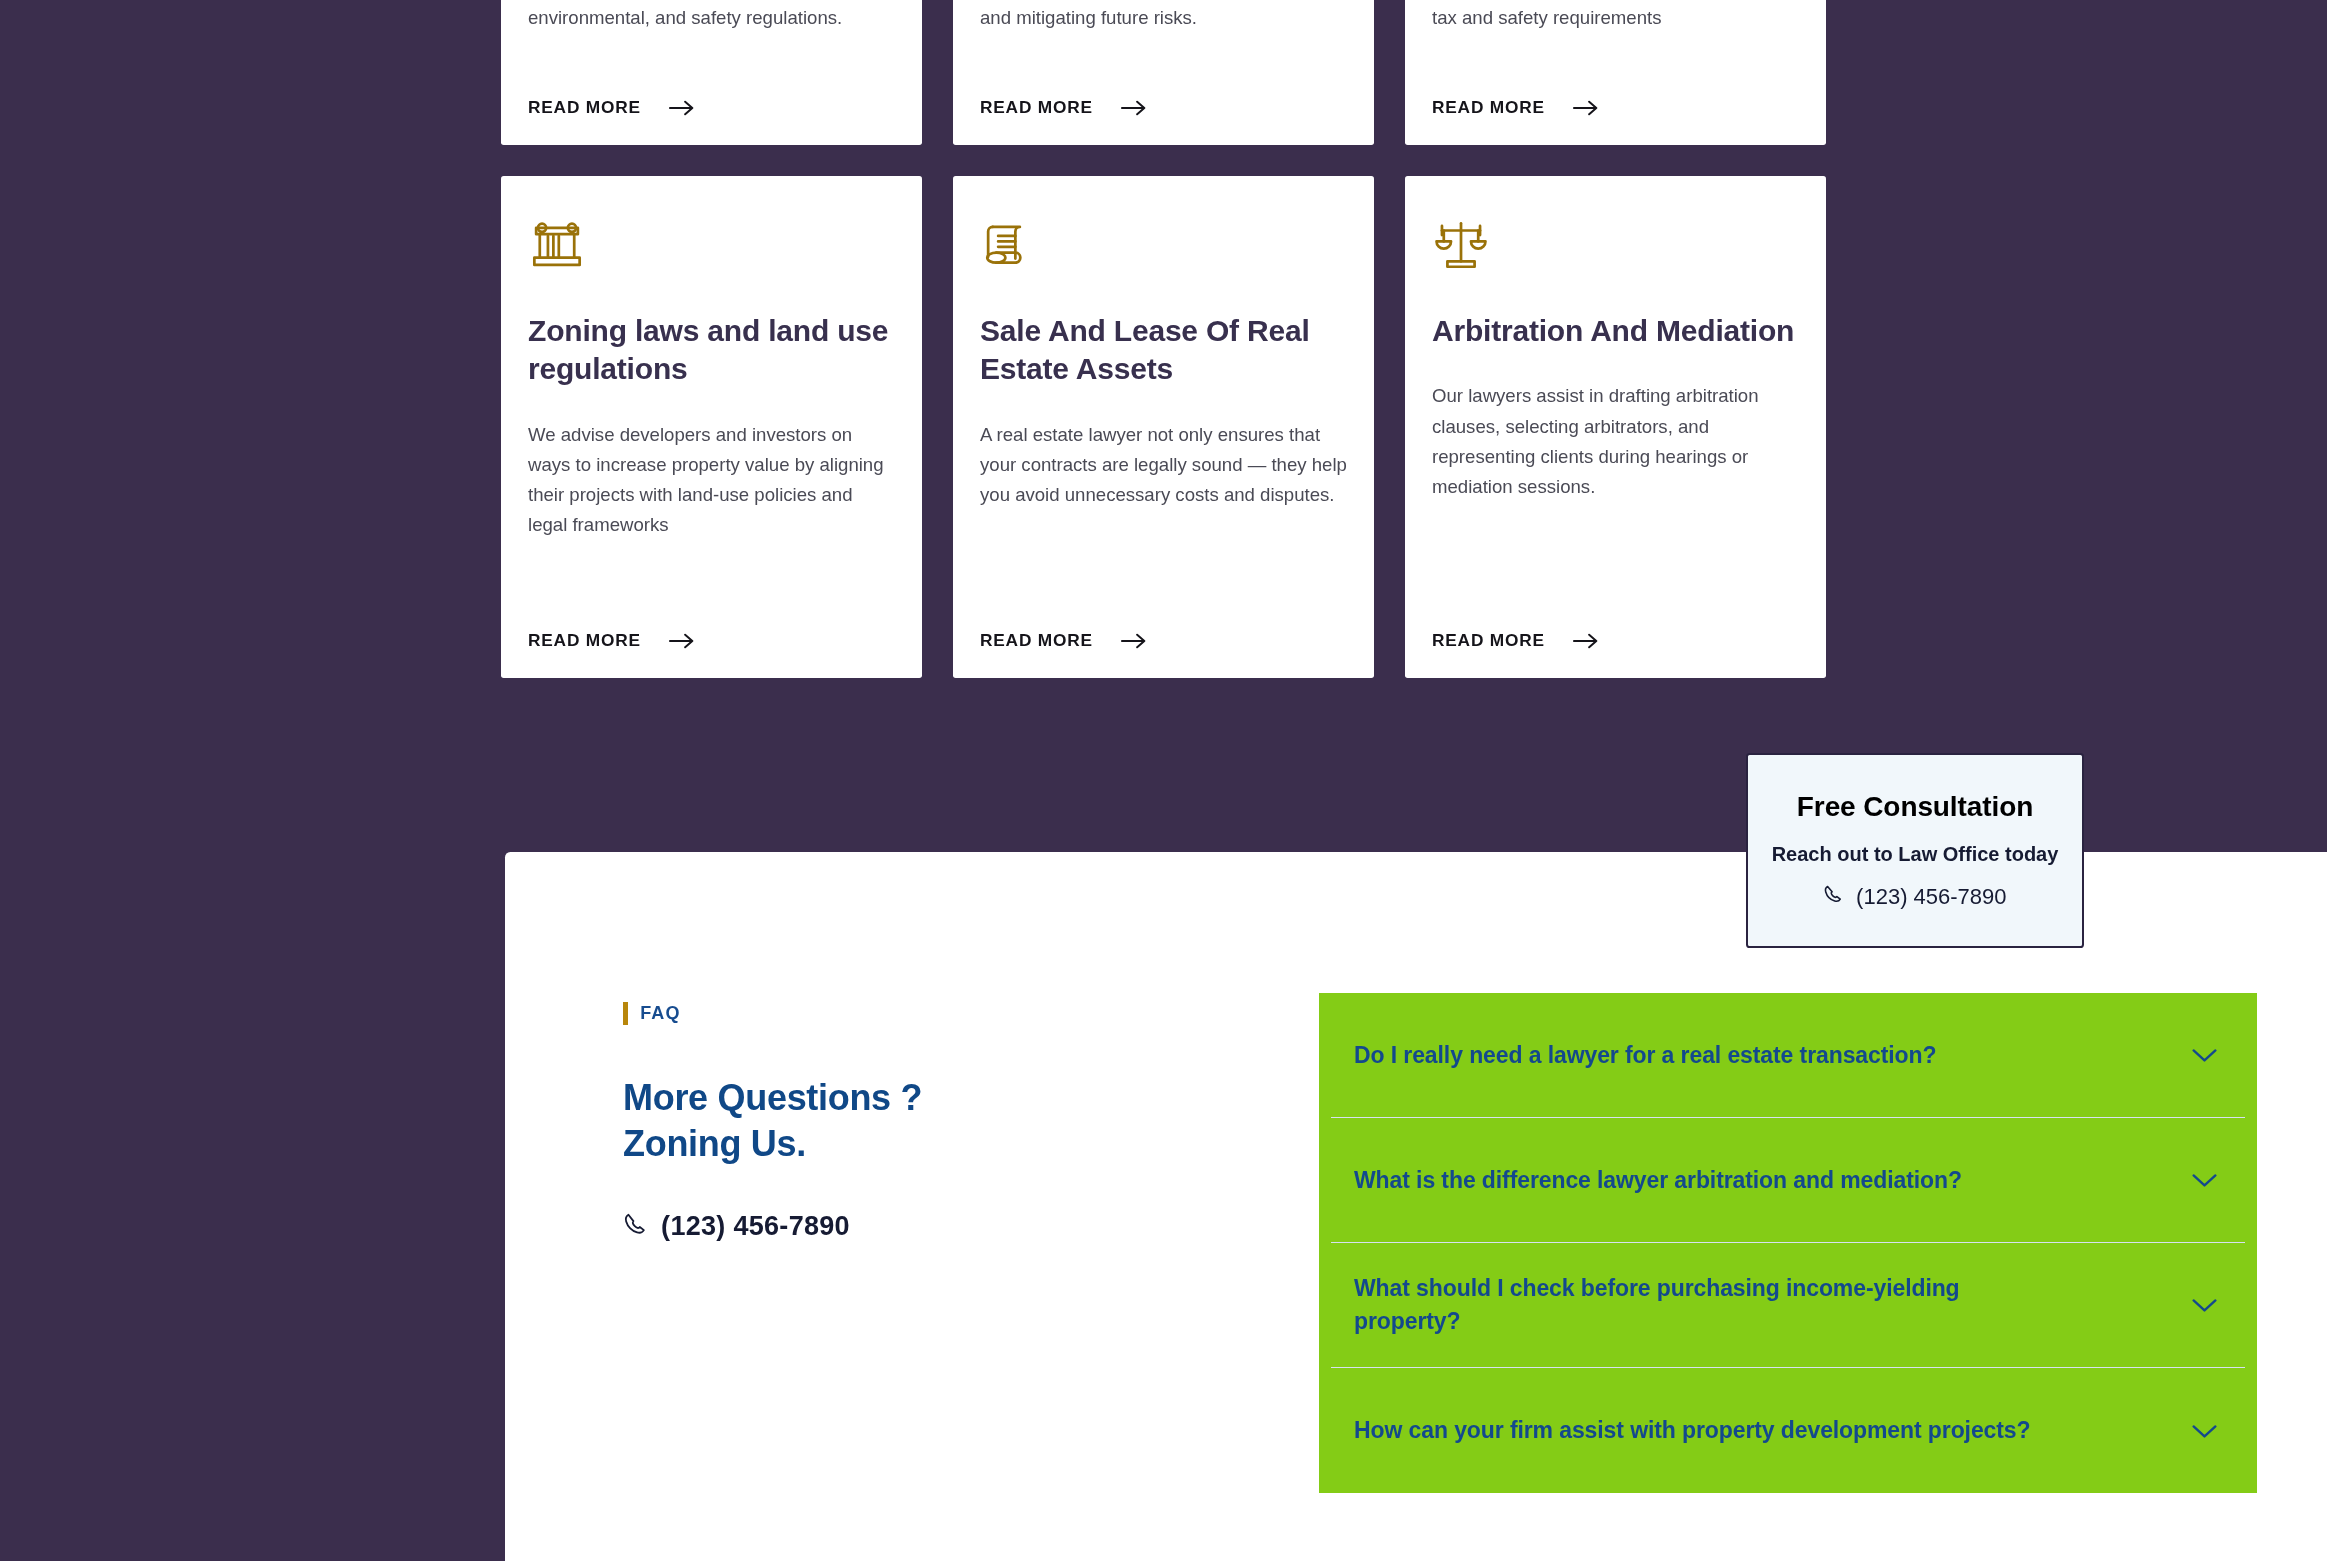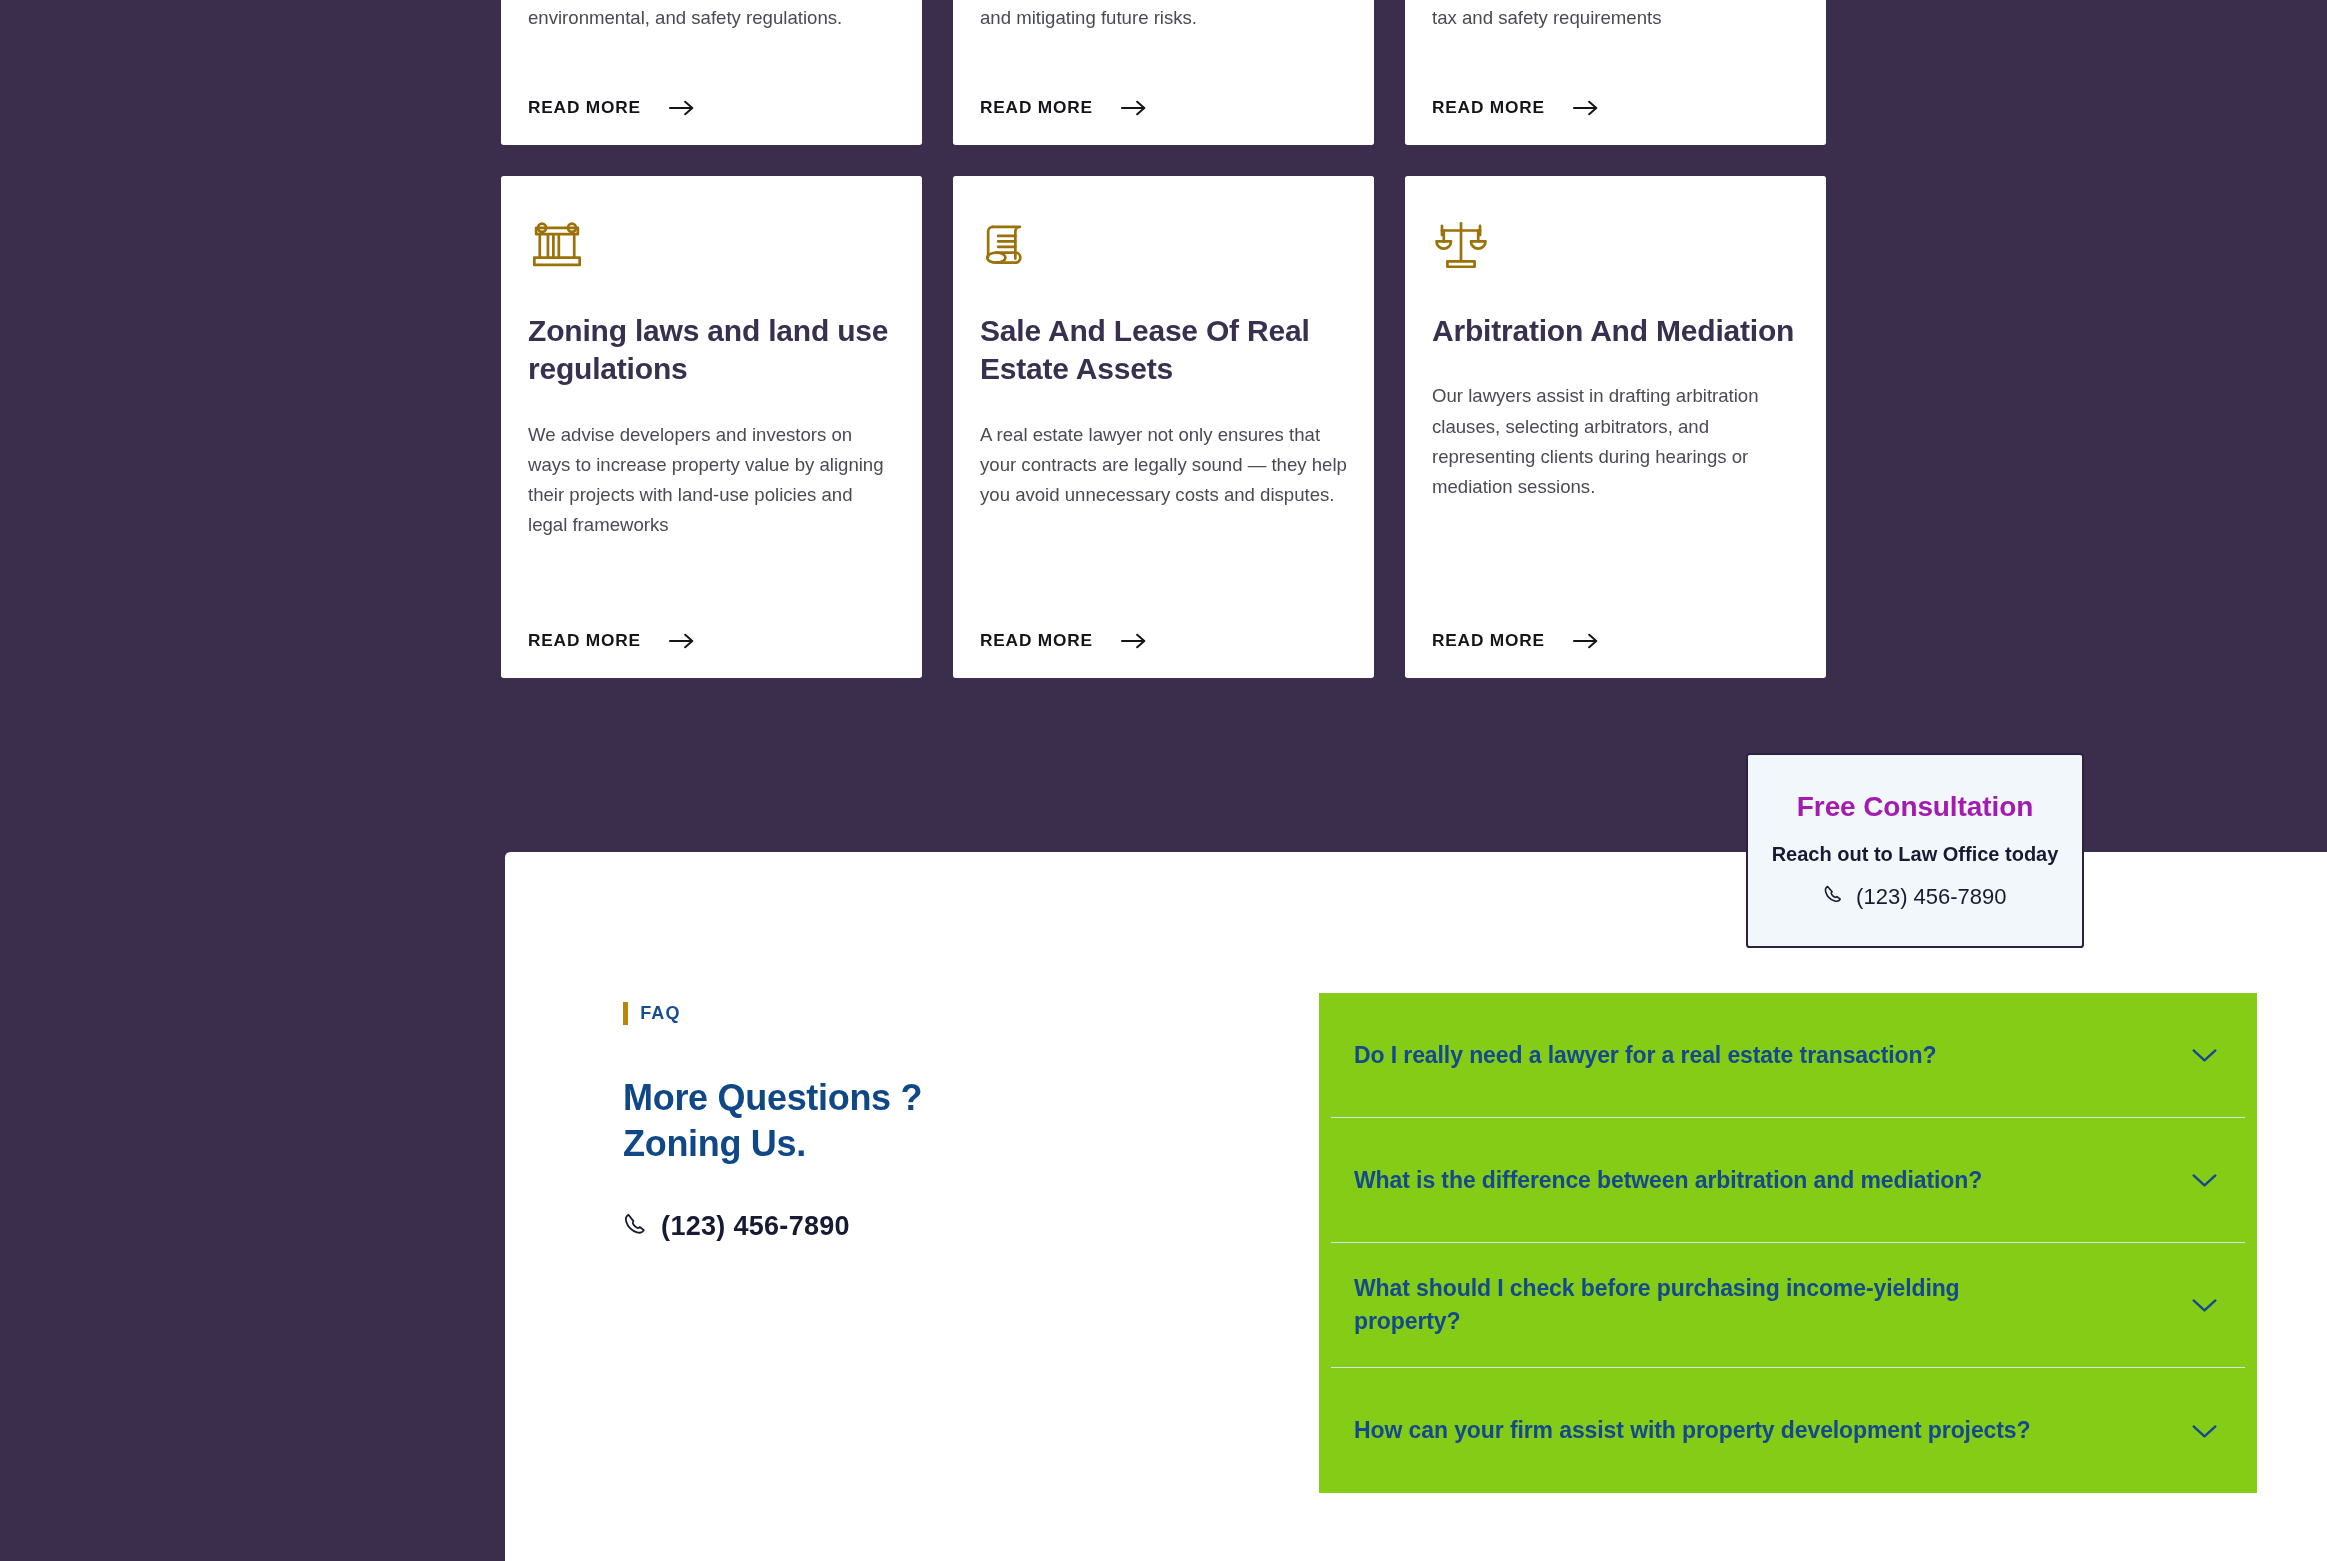--- a/index.html
+++ b/index.html
@@ -90,21 +90,21 @@
     border-radius: 3.6px;
     display: flex;
     flex-direction: column;
     align-items: center;
     justify-content: center;
     z-index: 40;
   }
   .consult-title {
     font-size: 28px;
     font-weight: 700;
-    color: #a21caf;
+    color: #000000;
     letter-spacing: -0.1px;
     margin-bottom: 20px;
   }
   .consult-sub {
     font-size: 20px;
     font-weight: 700;
     color: #161b33;
     margin-bottom: 18px;
   }
   .consult-phone {
@@ -345,21 +345,21 @@
     <div class="faq-list">
       <div class="faq-item">
         <span class="faq-q">Do I really need a lawyer for a real estate transaction?</span>
         <span class="chev">
           <svg viewBox="0 0 36 22" width="33" height="20">
               <path d="M6 6 L18 17 L30 6" fill="none" stroke="#13498d" stroke-width="2.6" stroke-linecap="round" stroke-linejoin="round"></path>
             </svg>
         </span>
       </div>
       <div class="faq-item">
-        <span class="faq-q">What is the difference between arbitration and mediation?</span>
+        <span class="faq-q">What is the difference lawyer arbitration and mediation?</span>
         <span class="chev">
           <svg viewBox="0 0 36 22" width="33" height="20">
               <path d="M6 6 L18 17 L30 6" fill="none" stroke="#13498d" stroke-width="2.6" stroke-linecap="round" stroke-linejoin="round"></path>
             </svg>
         </span>
       </div>
       <div class="faq-item">
         <span class="faq-q">What should I check before purchasing income-yielding property?</span>
         <span class="chev">
           <svg viewBox="0 0 36 22" width="33" height="20">

